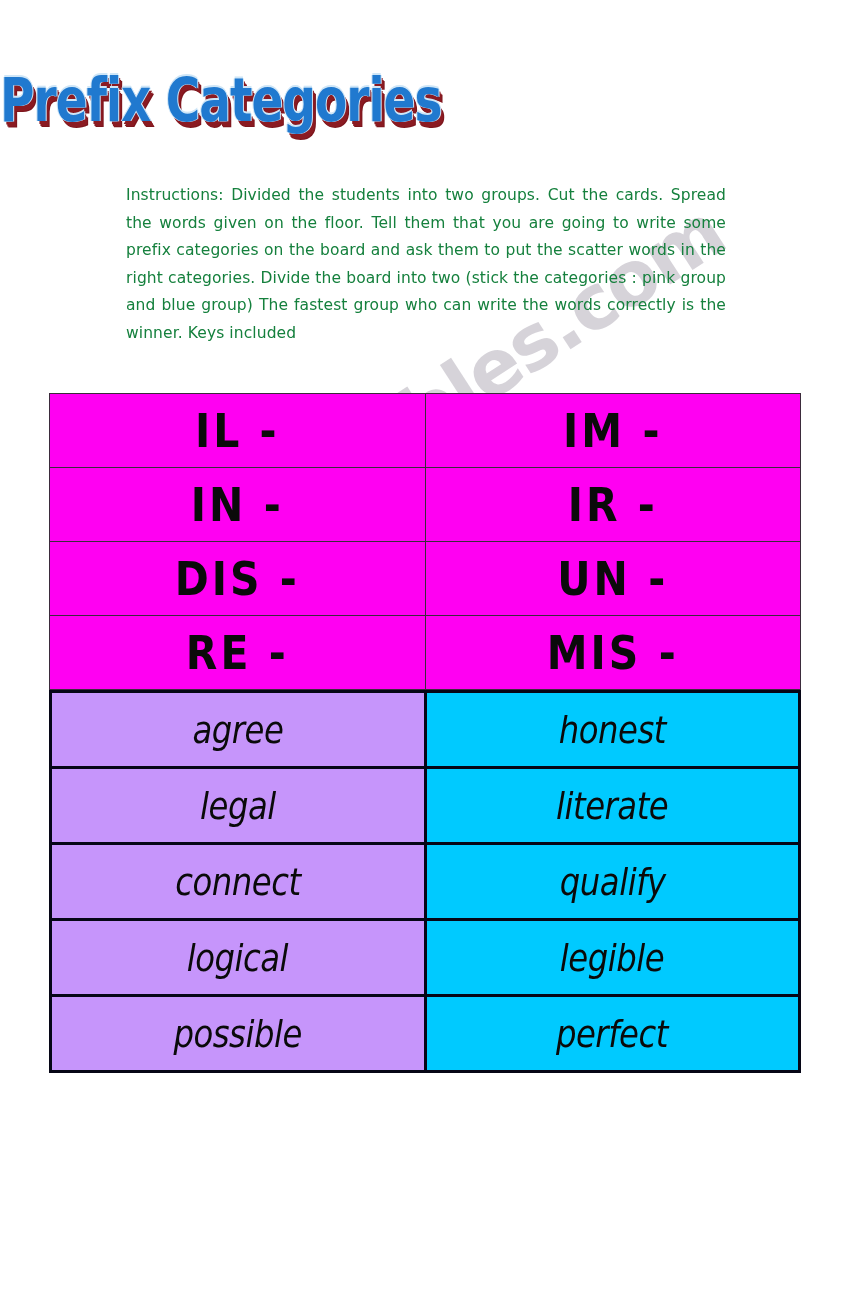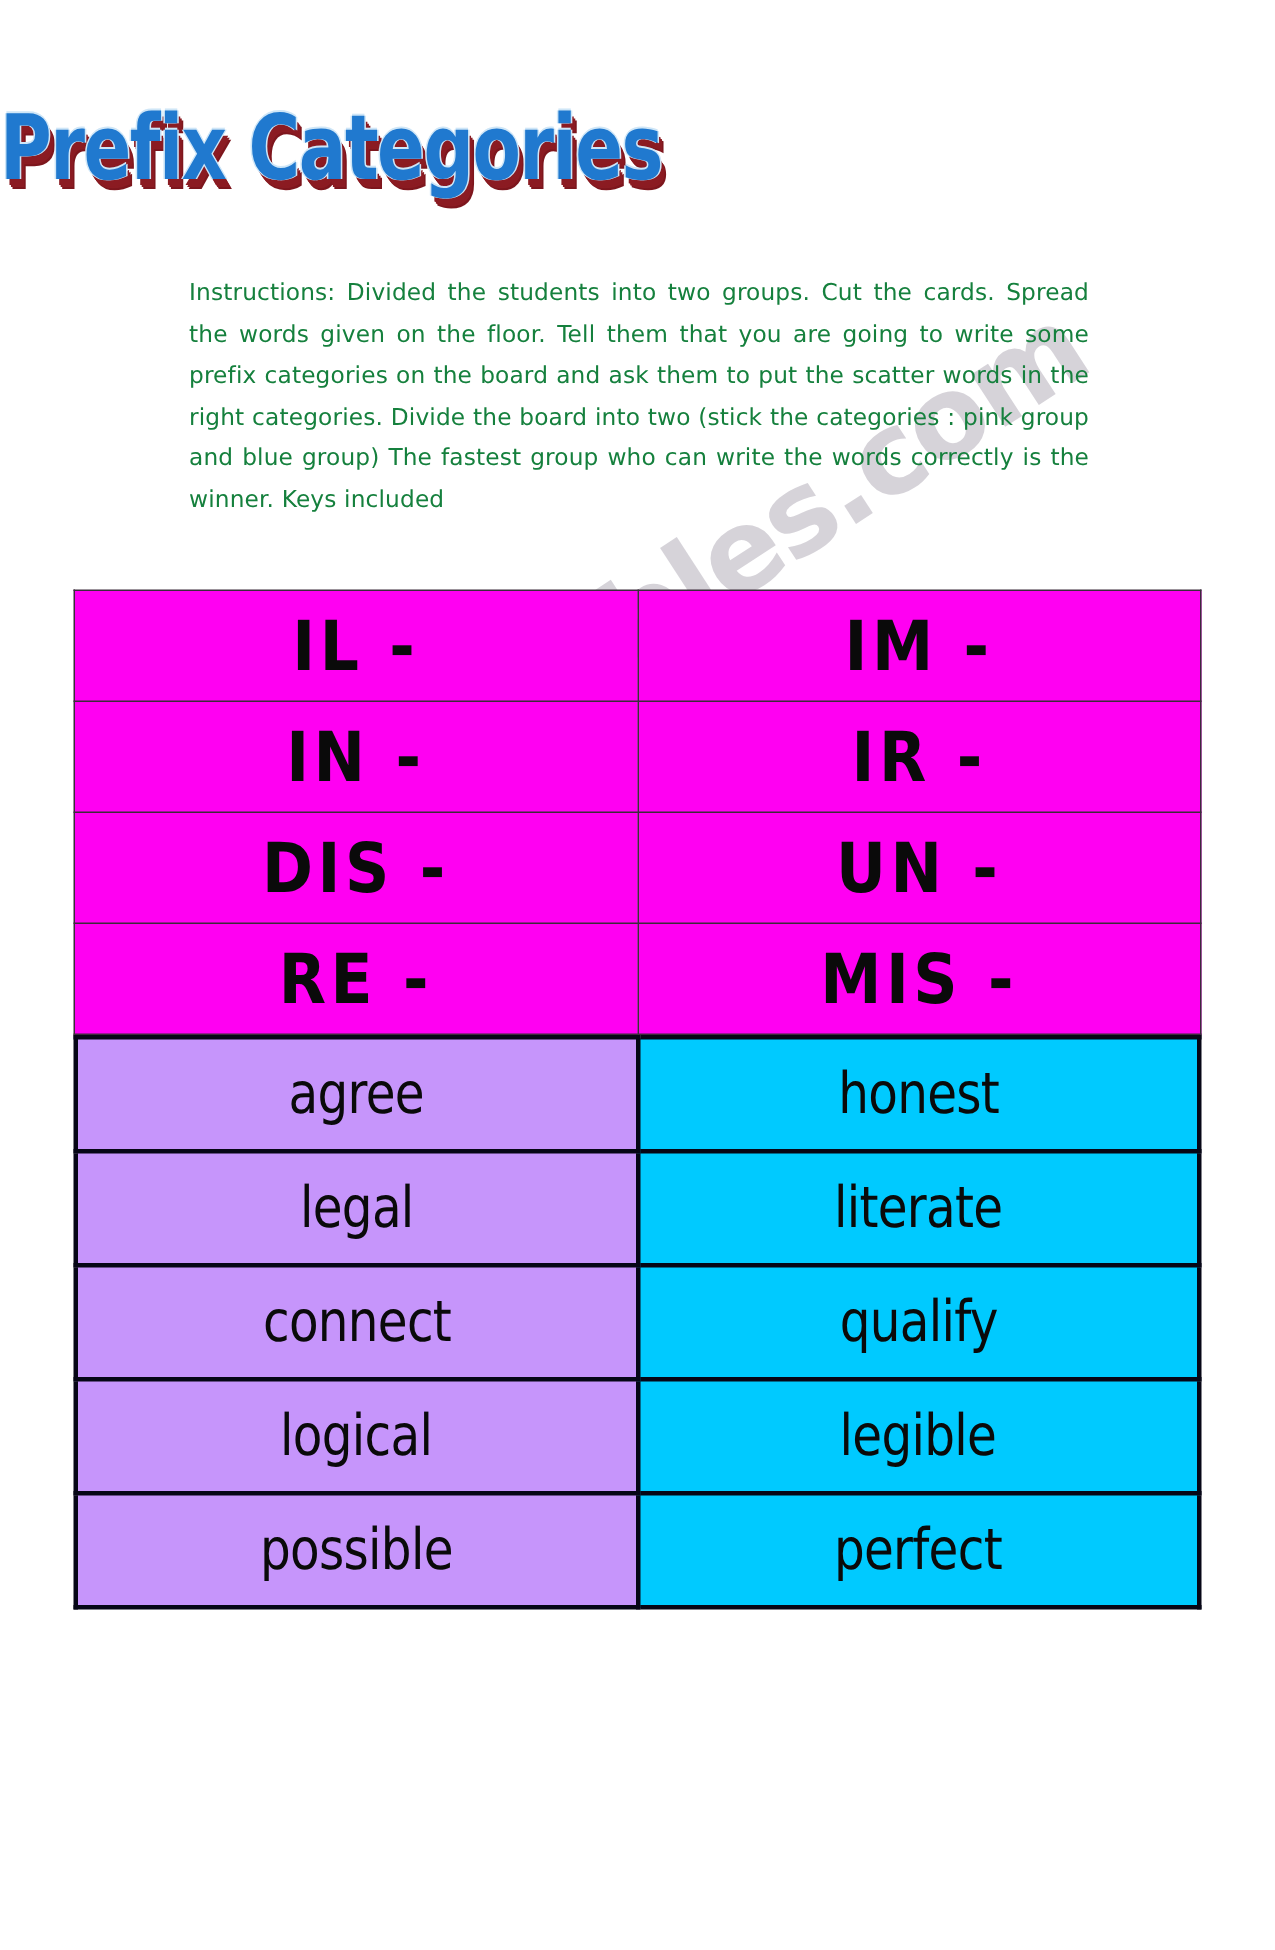--- a/index.html
+++ b/index.html
@@ -119,20 +119,21 @@
   }
 
   .words-table {
     position: absolute;
     left: 49px;
     top: 690px;
     width: 752px;
     border-collapse: collapse;
     table-layout: fixed;
     z-index: 8;
+    font-style: italic;
   }
   .words-table td {
     height: 73px;
     border: 3px solid #060616;
     text-align: center;
     vertical-align: middle;
     padding: 0;
   }
   .words-table td.purple { background: #c695fb; }
   .words-table td.cyan   { background: #00caff; }

